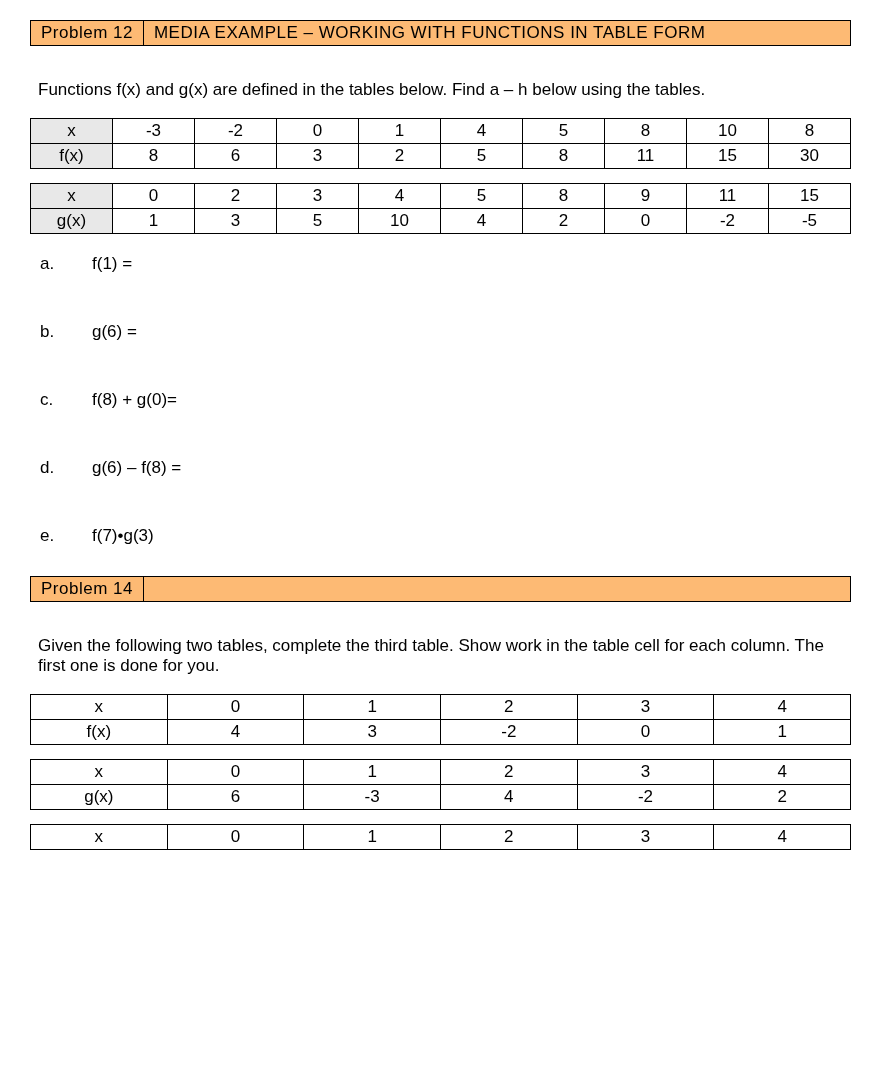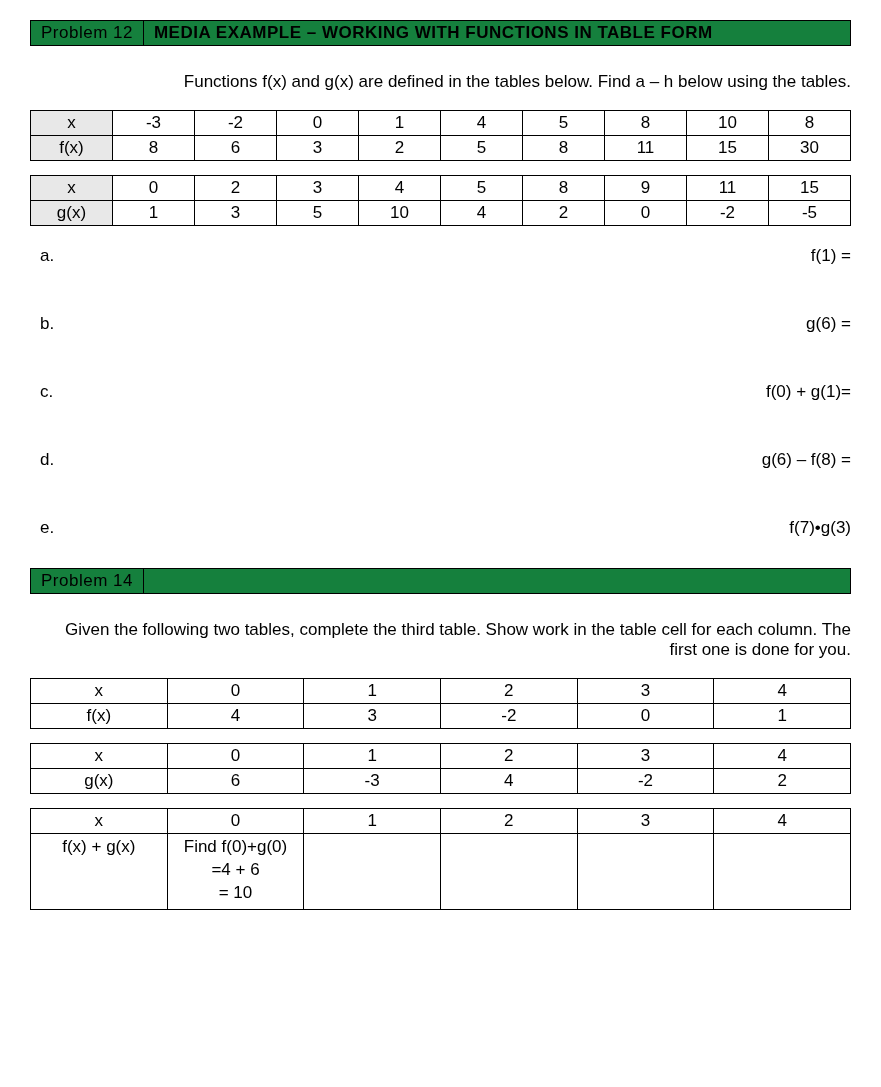--- a/index.html
+++ b/index.html
@@ -8,40 +8,39 @@
     margin: 0;
     padding: 20px 30px;
     color: #000;
     width: 881px;
     box-sizing: border-box;
     background: #fff;
   }
   .problem-header {
     display: flex;
     border: 1px solid #000;
-    background: #15803d;
-    margin-bottom: 18px;
+    background: #fdba74;
+    margin-bottom: 34px;
     font-stretch: condensed;
   }
   .problem-header .num {
     padding: 2px 10px;
     border-right: 1px solid #000;
     font-weight: 500;
     letter-spacing: 0.5px;
   }
   .problem-header .title {
     padding: 2px 10px;
-    font-weight: 700;
+    font-weight: 400;
     letter-spacing: 0.5px;
     flex: 1;
   }
   .intro {
     margin: 26px 0 18px 8px;
     font-stretch: condensed;
-    text-align: right;
   }
   table.data {
     border-collapse: collapse;
     width: 100%;
     margin-bottom: 14px;
     table-layout: fixed;
   }
   table.data td {
     border: 1px solid #000;
     text-align: center;
@@ -59,21 +58,20 @@
   .qrow {
     display: flex;
     margin-bottom: 48px;
     font-stretch: condensed;
   }
   .qrow .letter {
     width: 52px;
   }
   .qrow .expr {
     flex: 1;
-    text-align: right;
   }
   table.sum td.tall {
     height: 72px;
     vertical-align: top;
     padding-top: 2px;
     line-height: 1.35;
   }
 </style>
 </head>
 <body>
@@ -147,21 +145,21 @@
   <div class="qrow">
     <div class="letter">a.</div>
     <div class="expr">f(1) =</div>
   </div>
   <div class="qrow">
     <div class="letter">b.</div>
     <div class="expr">g(6) =</div>
   </div>
   <div class="qrow">
     <div class="letter">c.</div>
-    <div class="expr">f(0) + g(1)=</div>
+    <div class="expr">f(8) + g(0)=</div>
   </div>
   <div class="qrow">
     <div class="letter">d.</div>
     <div class="expr">g(6) – f(8) =</div>
   </div>
   <div class="qrow" style="margin-bottom:30px;">
     <div class="letter">e.</div>
     <div class="expr">f(7)•g(3)</div>
   </div>
 </div>
@@ -217,26 +215,14 @@
 <table class="data sum">
   <tbody>
       <tr>
     <td>x</td>
     <td>0</td>
     <td>1</td>
     <td>2</td>
     <td>3</td>
     <td>4</td>
   </tr>
-  <tr>
-    <td class="tall">f(x) + g(x)</td>
-    <td class="tall">
-      <div>Find f(0)+g(0)</div>
-      <div>=4 + 6</div>
-      <div>= 10</div>
-    </td>
-    <td class="tall"></td>
-    <td class="tall"></td>
-    <td class="tall"></td>
-    <td class="tall"></td>
-  </tr>
 </tbody>
   </table>
 
 </body></html>

